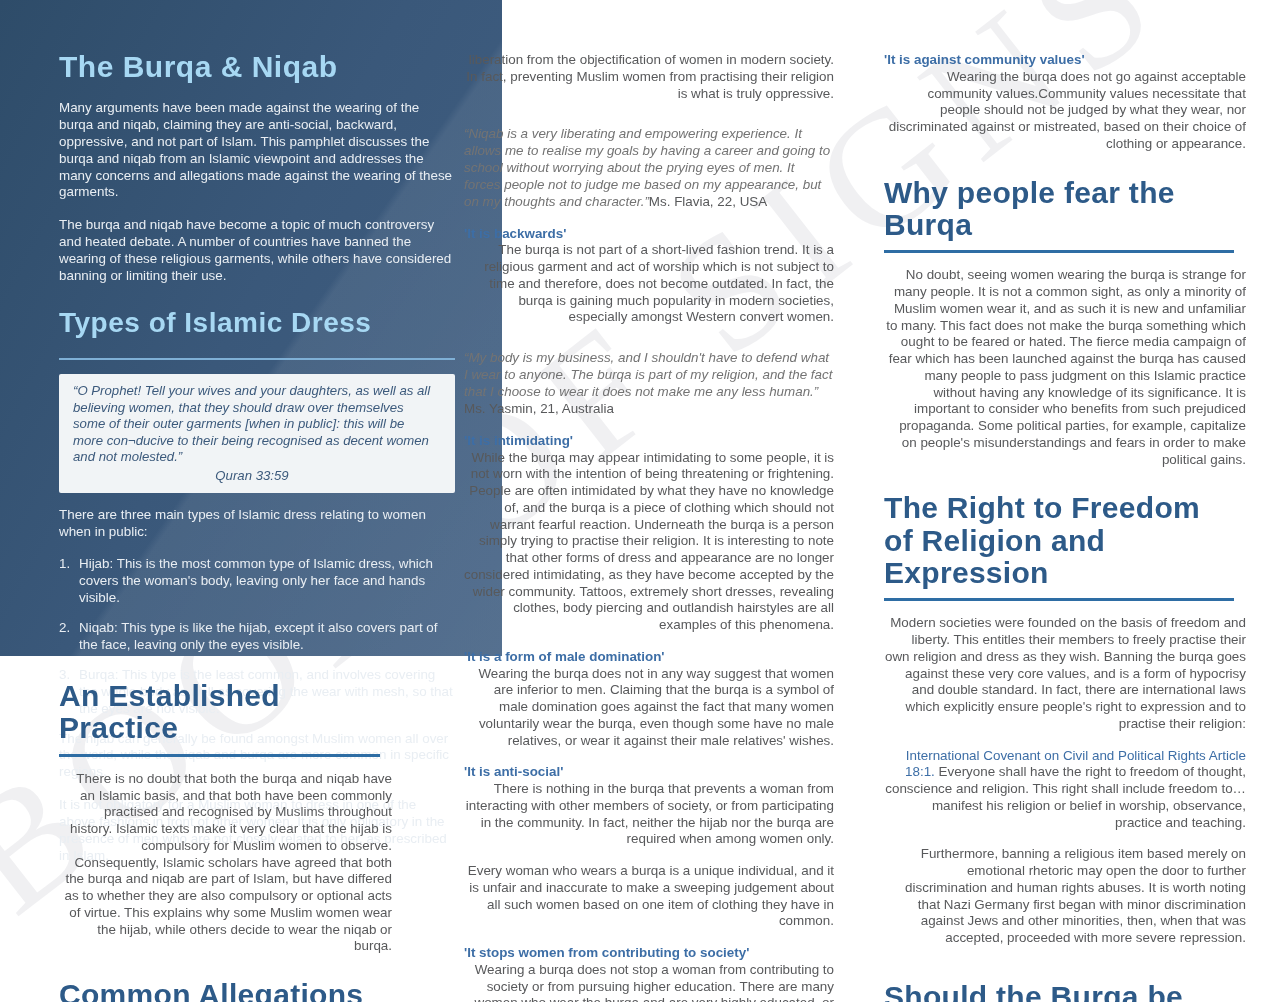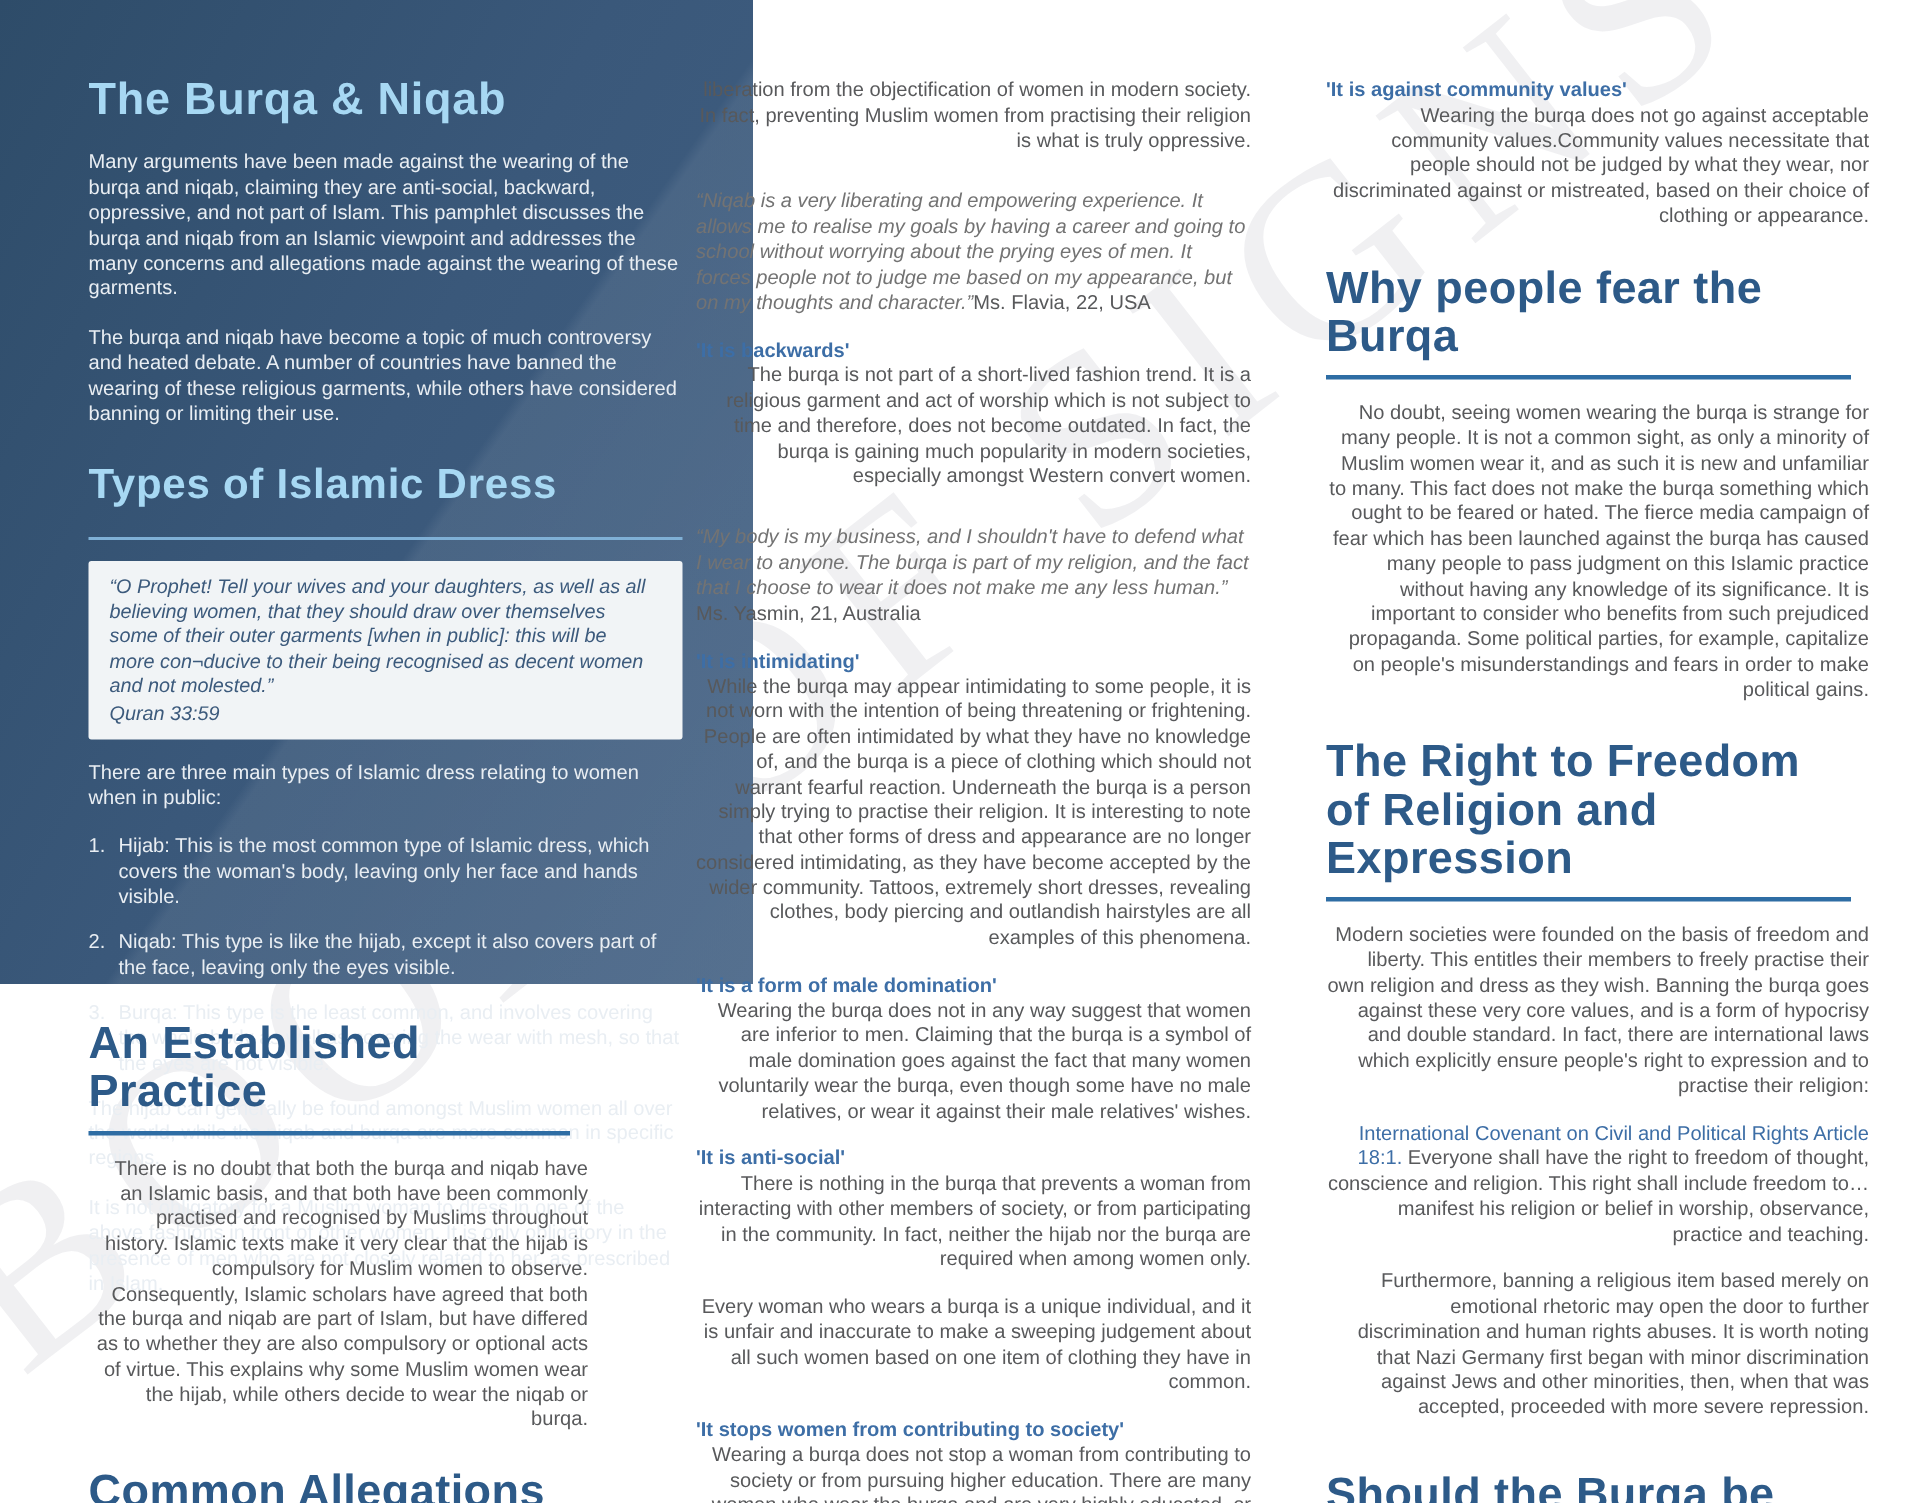--- a/index.html
+++ b/index.html
@@ -70,21 +70,21 @@
   .quote-box {
     background: #f1f4f6;
     border-radius: 2px;
     padding: 9px 24px 8px 14px;
     font-style: italic;
     color: #3c5a7c;
     font-size: 13.2px;
     line-height: 1.26;
     margin-bottom: 14px;
   }
-  .quote-box .ref { display:block; text-align: left; margin-top: 2px; }
+  .quote-box .ref { display:block; text-align: center; margin-top: 2px; }
   .panel ol { list-style: none; margin: 10px 0 0 0; }
   .panel ol li { display: flex; margin-bottom: 13px; color:#e9eef3; font-size:13.4px; line-height:1.26; }
   .panel ol li .num { width: 20px; flex: 0 0 20px; }
   
   .col { position: absolute; z-index: 2; }
   .h-big {
     font-size: 30px;
     font-weight: bold;
     color: #2d5a88;
     letter-spacing: 0.3px;

